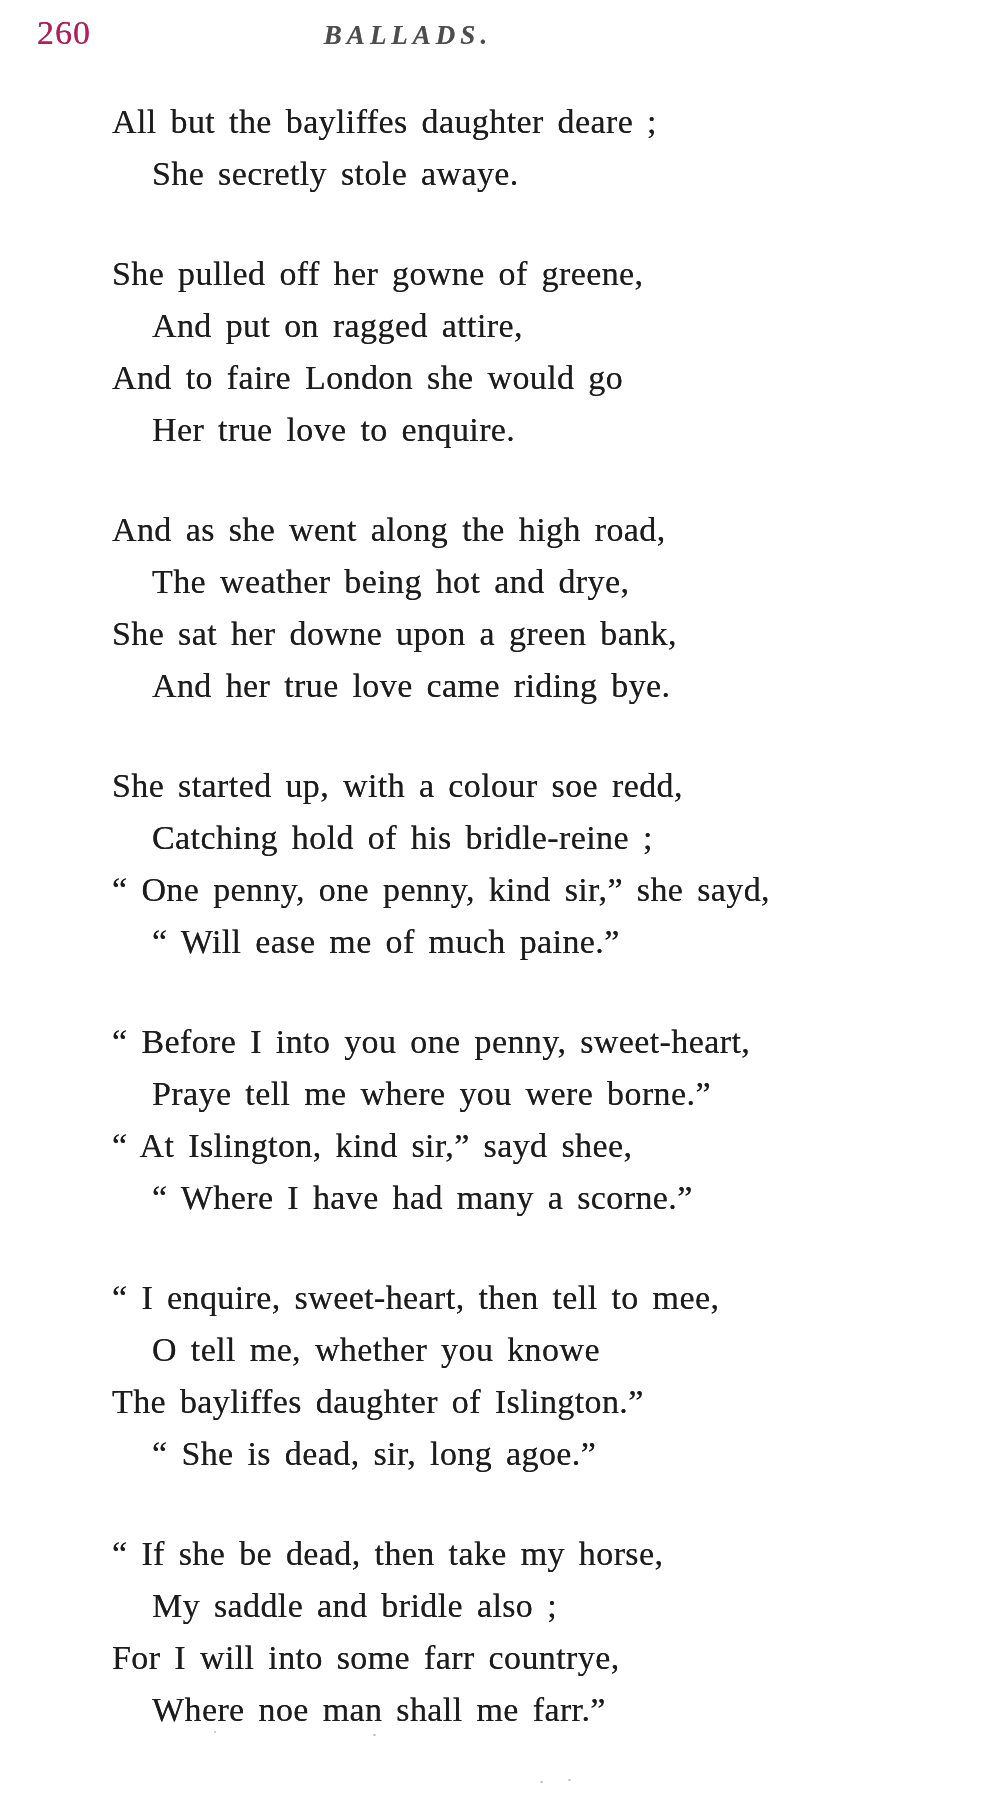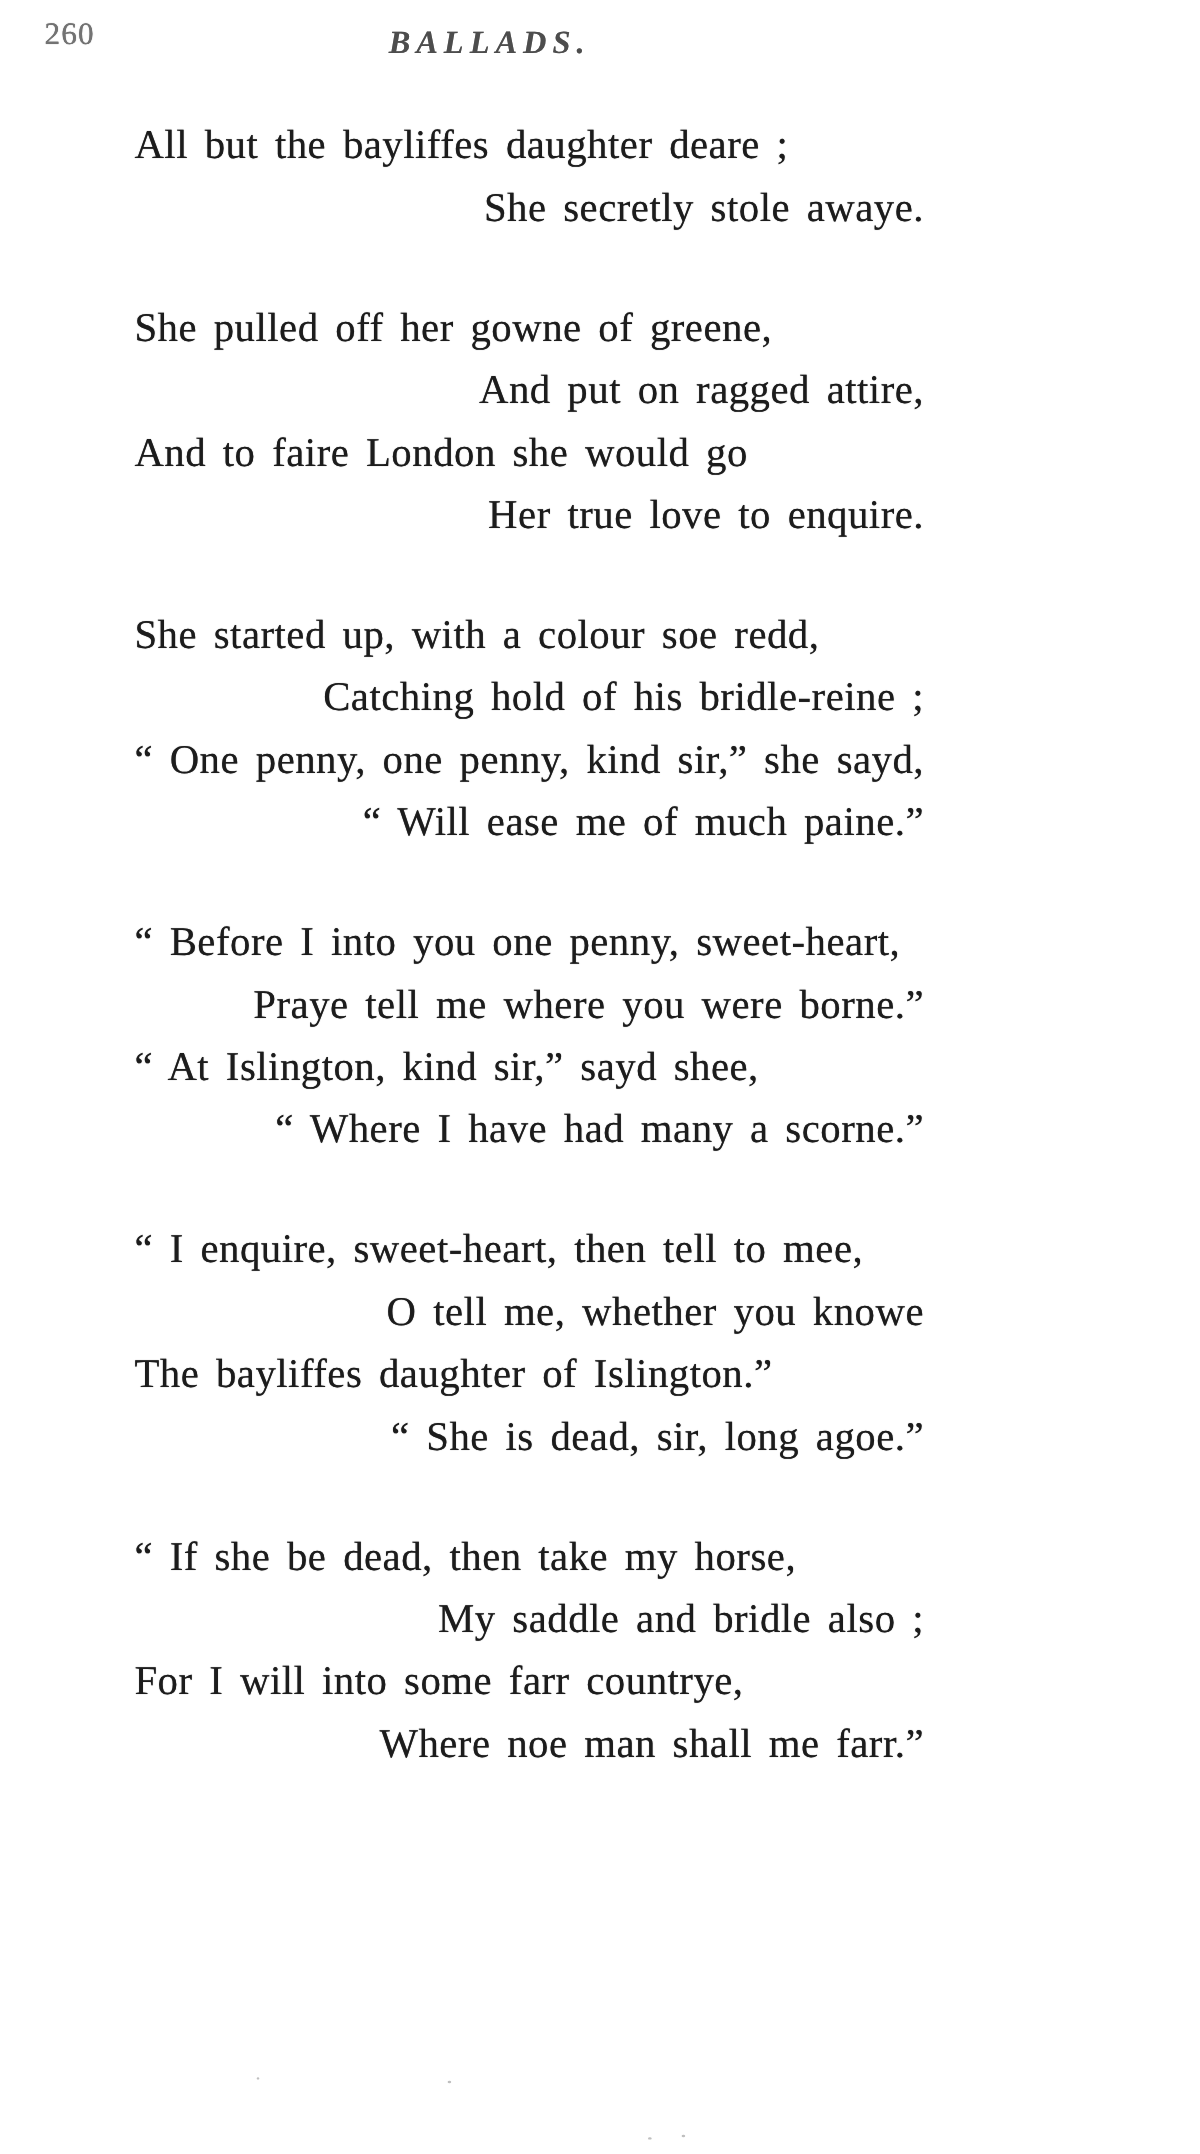--- a/index.html
+++ b/index.html
@@ -6,21 +6,21 @@
   body{
     width:1000px;height:1795px;
     background:#ffffff;
     font-family:"Liberation Serif","DejaVu Serif",serif;
     color:#1c1c1c;
     position:relative;
     overflow:hidden;
   }
   .page-number{
     position:absolute;left:37px;top:14px;
-    font-size:26px;letter-spacing:1px;color:#737373;
+    font-size:34px;letter-spacing:1px;color:#be185d;
     text-shadow:0 0 0.6px rgba(40,40,40,.8);
     text-align:center;
   }
   .running-title{
     position:absolute;left:408px;top:20px;transform:translateX(-50%);
     font-style:italic;font-size:27px;letter-spacing:5px;
     color:#4d4d4d;
     text-shadow:0 0 0.5px rgba(90,90,90,.6);
     font-weight:bold;
   }
@@ -28,21 +28,21 @@
     position:absolute;left:112px;top:96px;
   }
   .stanza{margin-bottom:48px;}
   .stanza.first{}
   .line{
     font-size:34px;line-height:52px;
     letter-spacing:0.4px;word-spacing:5px;
     white-space:nowrap;
     text-shadow:0 0 0.6px rgba(35,35,35,.85);
   }
-  .line.indent{padding-left:40px;text-align:right;}
+  .line.indent{padding-left:40px;}
   .speck{
     position:absolute;background:#8a8a8a;border-radius:50%;opacity:.55;
   }
 </style>
 </head>
 <body>
 
 <div>
 
   <span class="page-number">260</span>
@@ -55,20 +55,26 @@
       <div class="line indent">She secretly stole awaye.</div>
     </div>
 
     <div class="stanza">
       <div class="line">She pulled off her gowne of greene,</div>
       <div class="line indent">And put on ragged attire,</div>
       <div class="line">And to faire London she would go</div>
       <div class="line indent">Her true love to enquire.</div>
     </div>
 
+    <div class="stanza">
+      <div class="line">And as she went along the high road,</div>
+      <div class="line indent">The weather being hot and drye,</div>
+      <div class="line">She sat her downe upon a green bank,</div>
+      <div class="line indent">And her true love came riding bye.</div>
+    </div>
 
     <div class="stanza">
       <div class="line">She started up, with a colour soe redd,</div>
       <div class="line indent">Catching hold of his bridle-reine ;</div>
       <div class="line">“ One penny, one penny, kind sir,” she sayd,</div>
       <div class="line indent">“ Will ease me of much paine.”</div>
     </div>
 
     <div class="stanza">
       <div class="line">“ Before I into you one penny, sweet-heart,</div>

